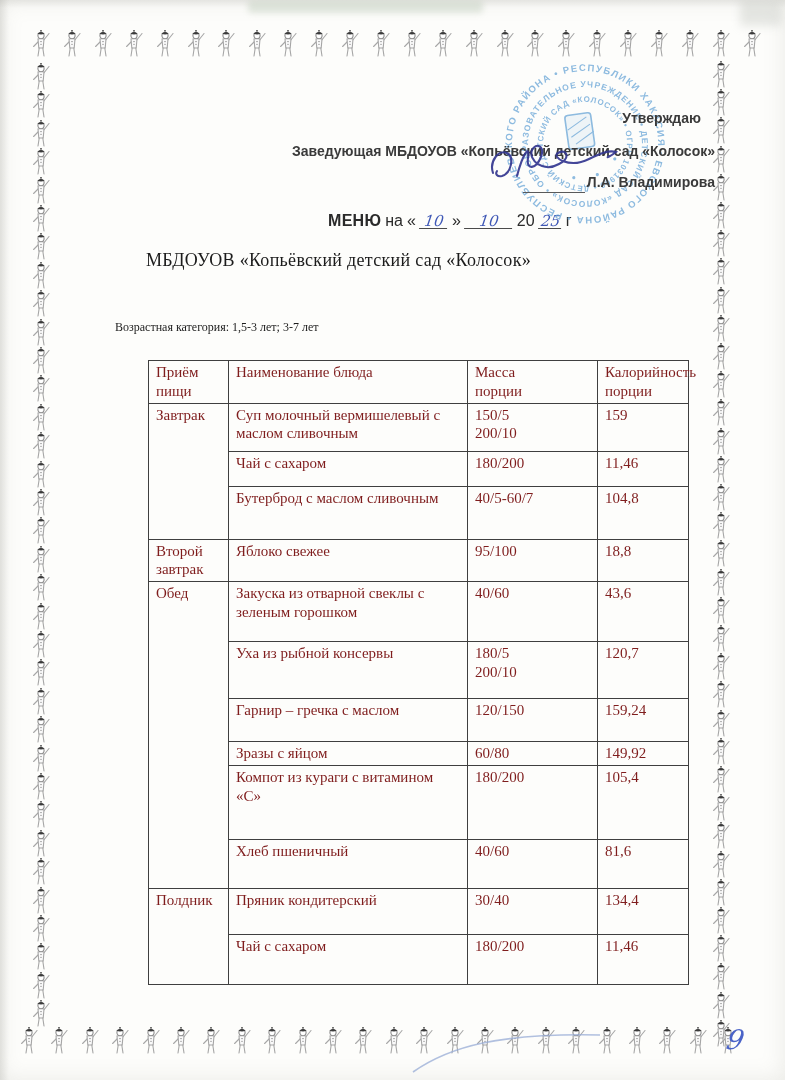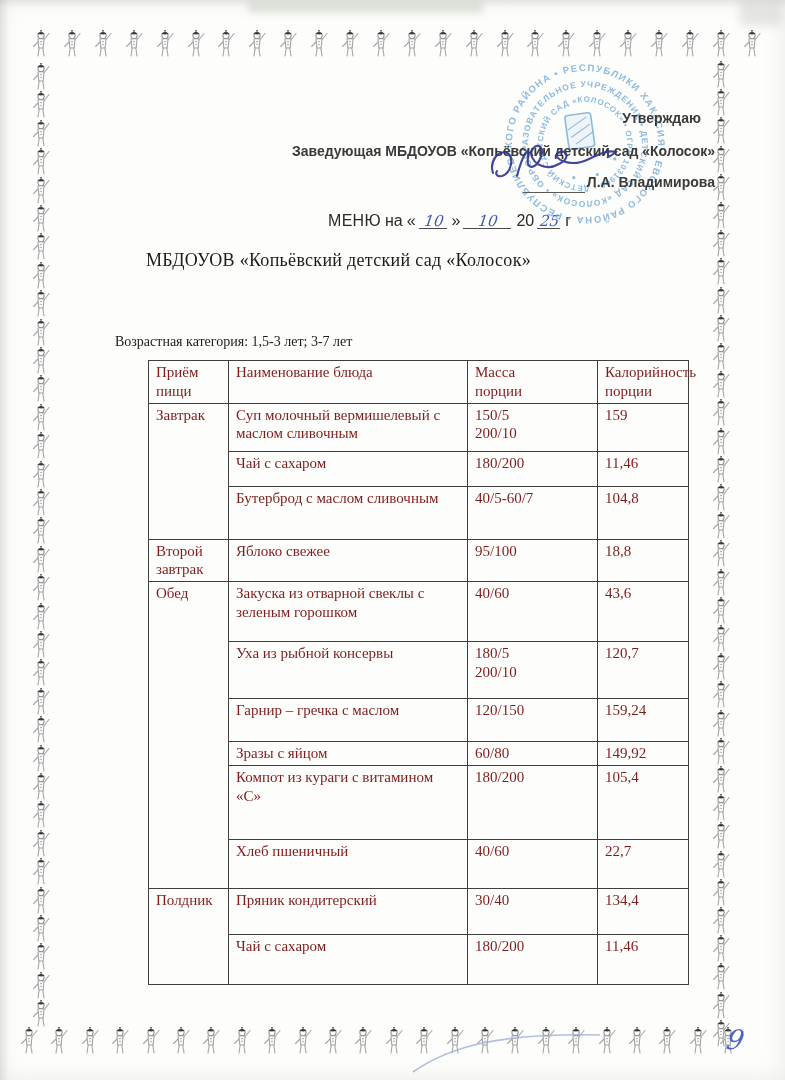--- a/index.html
+++ b/index.html
@@ -29,32 +29,32 @@
   .sig-row{display:flex;justify-content:flex-end;align-items:flex-end;}
   .uline{display:inline-block;width:62px;border-bottom:1px solid #5a5a5a;height:10px;margin-right:2px;}
 
   
   .stamp{position:absolute;left:494px;top:53px;width:182px;height:182px;z-index:1;opacity:.92;}
   .signature{position:absolute;left:483px;top:131px;width:140px;height:58px;z-index:4;}
 
   
   .menu-line{position:absolute;left:328px;top:212px;display:flex;align-items:baseline;gap:4px;
     font-family:"Liberation Sans",sans-serif;color:#2a2a2a;white-space:nowrap;}
-  .menu-word{font-weight:normal;font-size:16px;letter-spacing:.3px;}
+  .menu-word{font-weight:bold;font-size:16px;letter-spacing:.3px;}
   .menu-small{font-size:16px;}
   .blank{display:inline-block;border-bottom:1.2px solid #4a4a4a;text-align:center;
     font-family:"DejaVu Serif",serif;font-style:italic;font-size:15px;color:#3f58b6;
     line-height:.85;padding:0 2px;transform:skewX(-8deg);}
   .blank.day{min-width:24px;}
   .blank.month{min-width:44px;}
   .blank.year{min-width:18px;}
 
   .org-line{position:absolute;left:0;top:250px;width:677px;text-align:center;
     font-size:18px;letter-spacing:.3px;z-index:2;}
-  .age-line{position:absolute;left:115px;top:334px;font-size:14px;font-family:Liberation Serif, serif;}
+  .age-line{position:absolute;left:115px;top:320px;font-size:12px;font-family:Liberation Serif, serif;}
 
   
   table.menu{position:absolute;left:148px;top:360px;width:540px;z-index:2;
     border-collapse:collapse;table-layout:fixed;
     font-family:"Liberation Serif",serif;font-size:15px;line-height:1.25;color:#7f1d1d;}
   table.menu td,table.menu th{border:1.4px solid #3f3f3f;padding:2px 6px 2px 7px;
     vertical-align:top;text-align:left;font-weight:normal;white-space:pre-line;}
   td.cell-mid{vertical-align:middle;}
   td.cell-low{vertical-align:bottom;padding-bottom:8px;}
 
@@ -566,21 +566,21 @@
           <td>149,92</td>
         </tr>
         <tr style="height: 74px;">
           <td class="cell-mid">Компот из кураги  с витамином «С»</td>
           <td>180/200</td>
           <td>105,4</td>
         </tr>
         <tr style="height: 49px;">
           <td class="cell-low">Хлеб пшеничный</td>
           <td>40/60</td>
-          <td>22,7</td>
+          <td>81,6</td>
         </tr>
         <tr style="height: 46px;">
           <td rowspan="2">Полдник</td>
           <td>Пряник кондитерский</td>
           <td>30/40</td>
           <td>134,4</td>
         </tr>
         <tr style="height: 50px;">
           <td>Чай с сахаром</td>
           <td>180/200</td>

